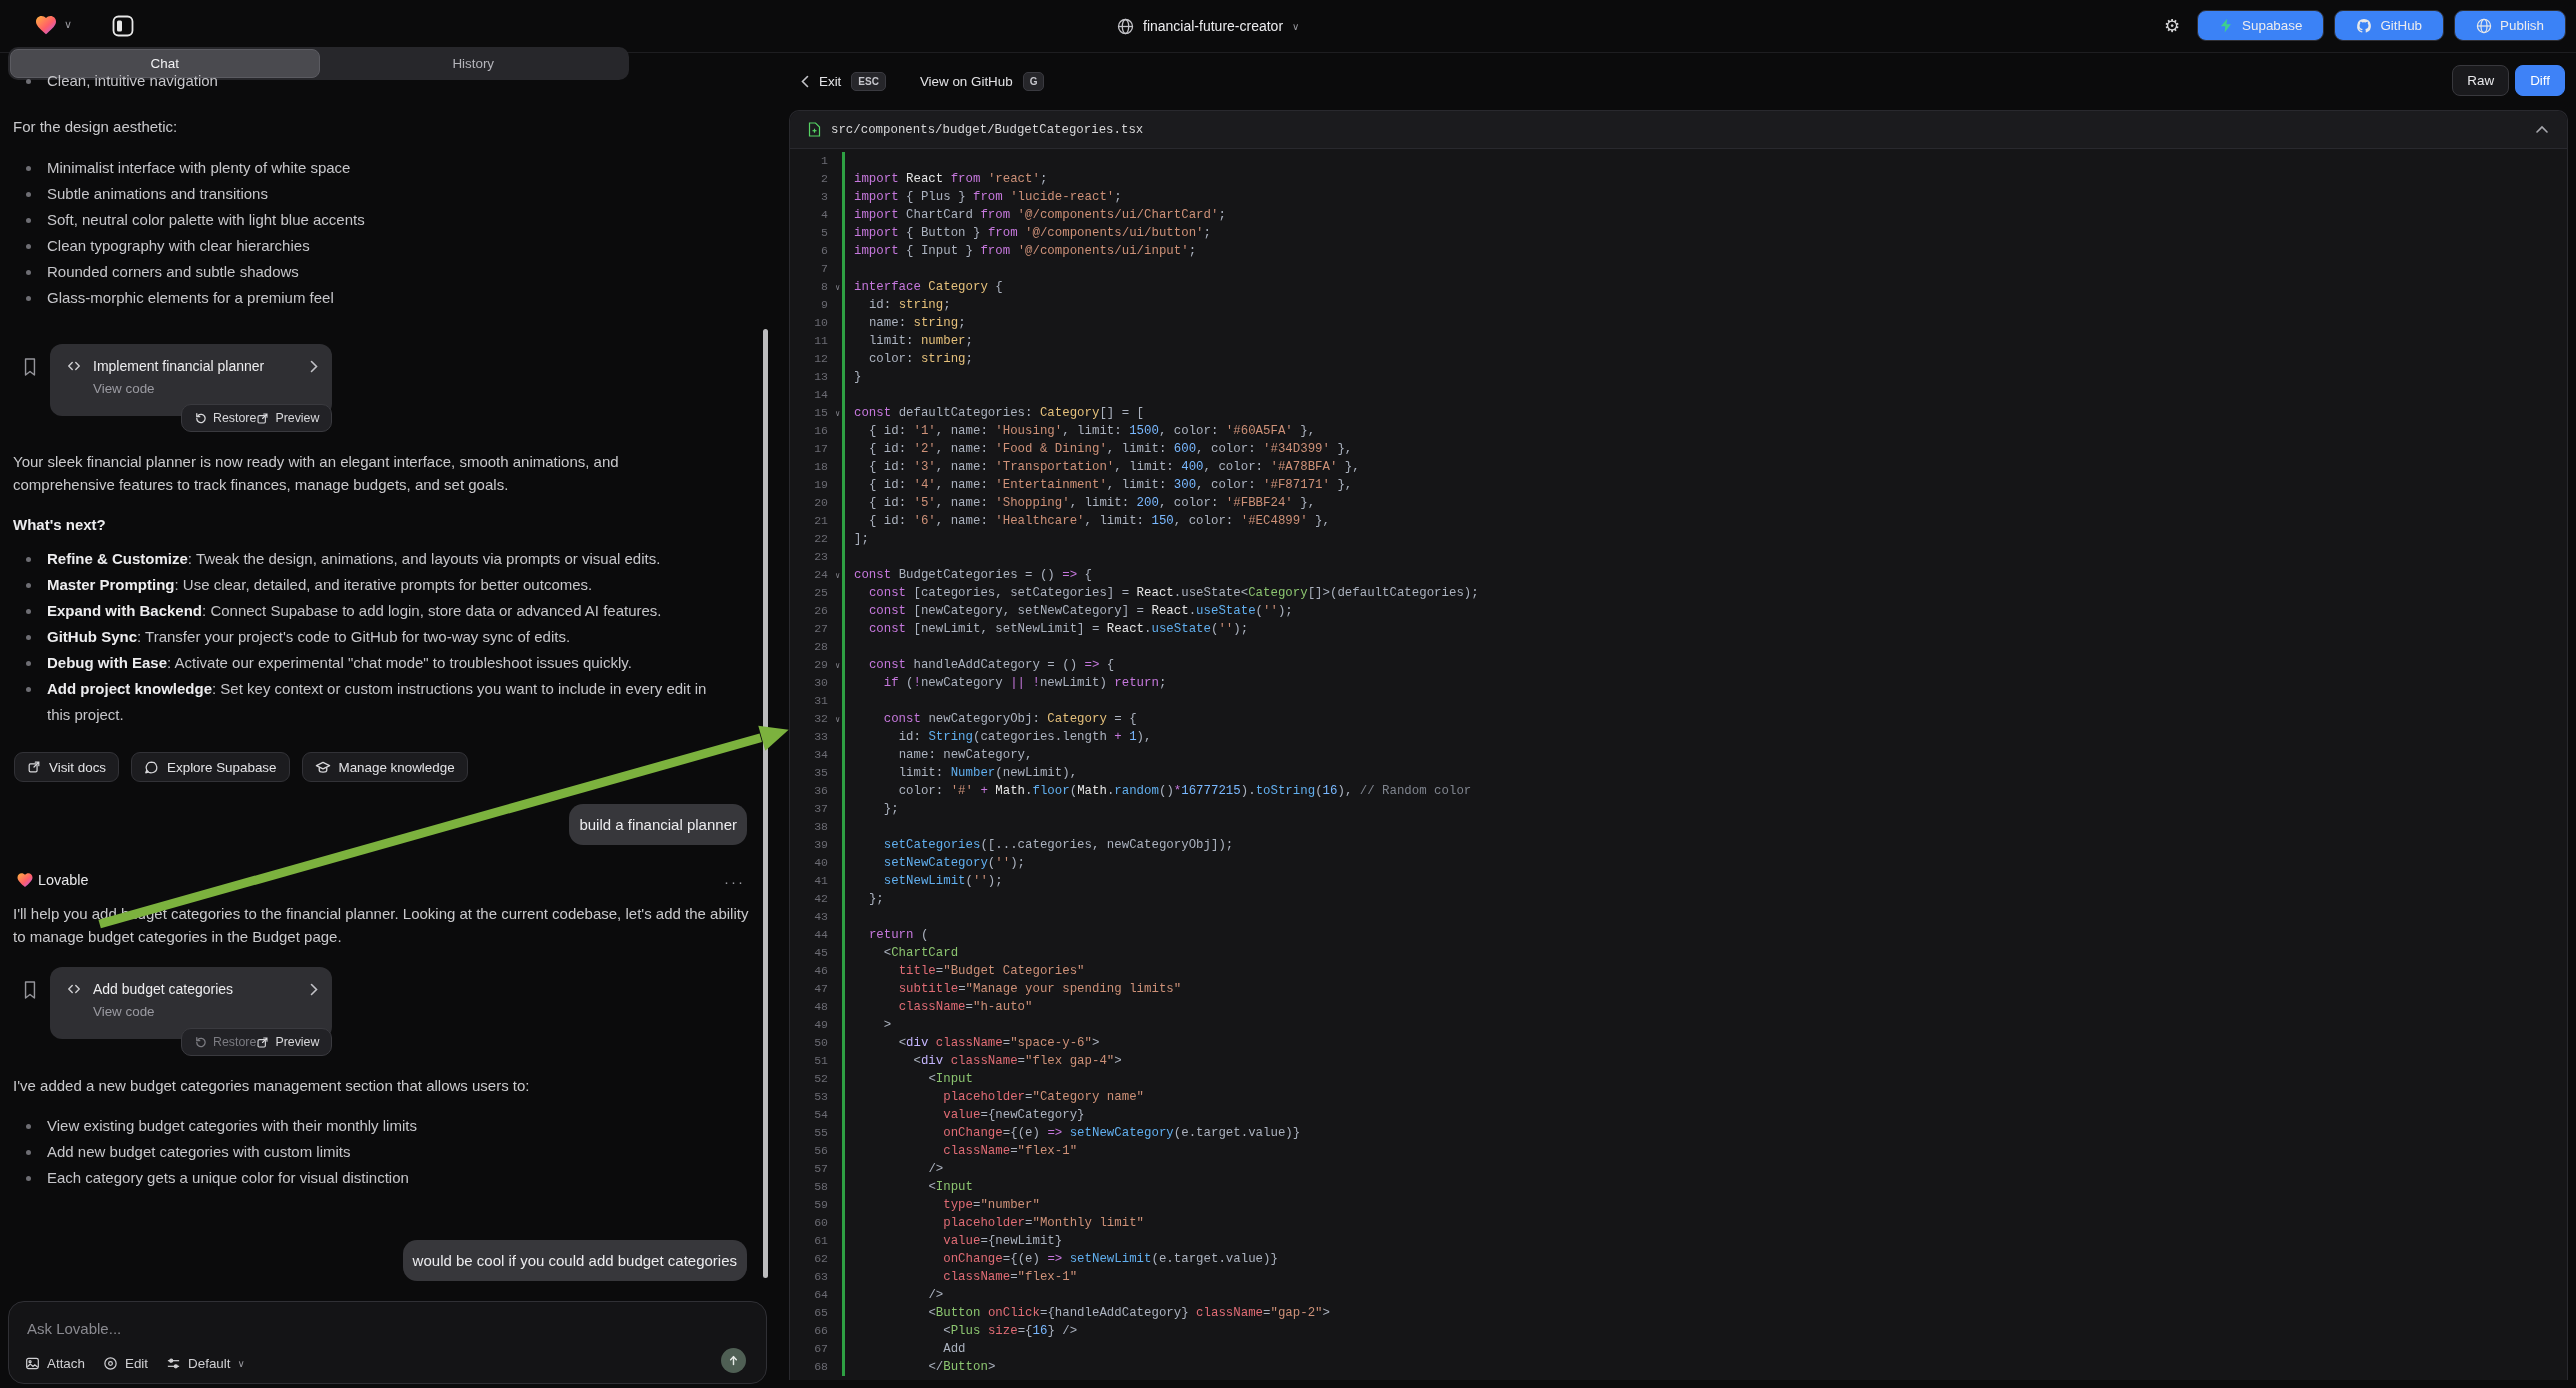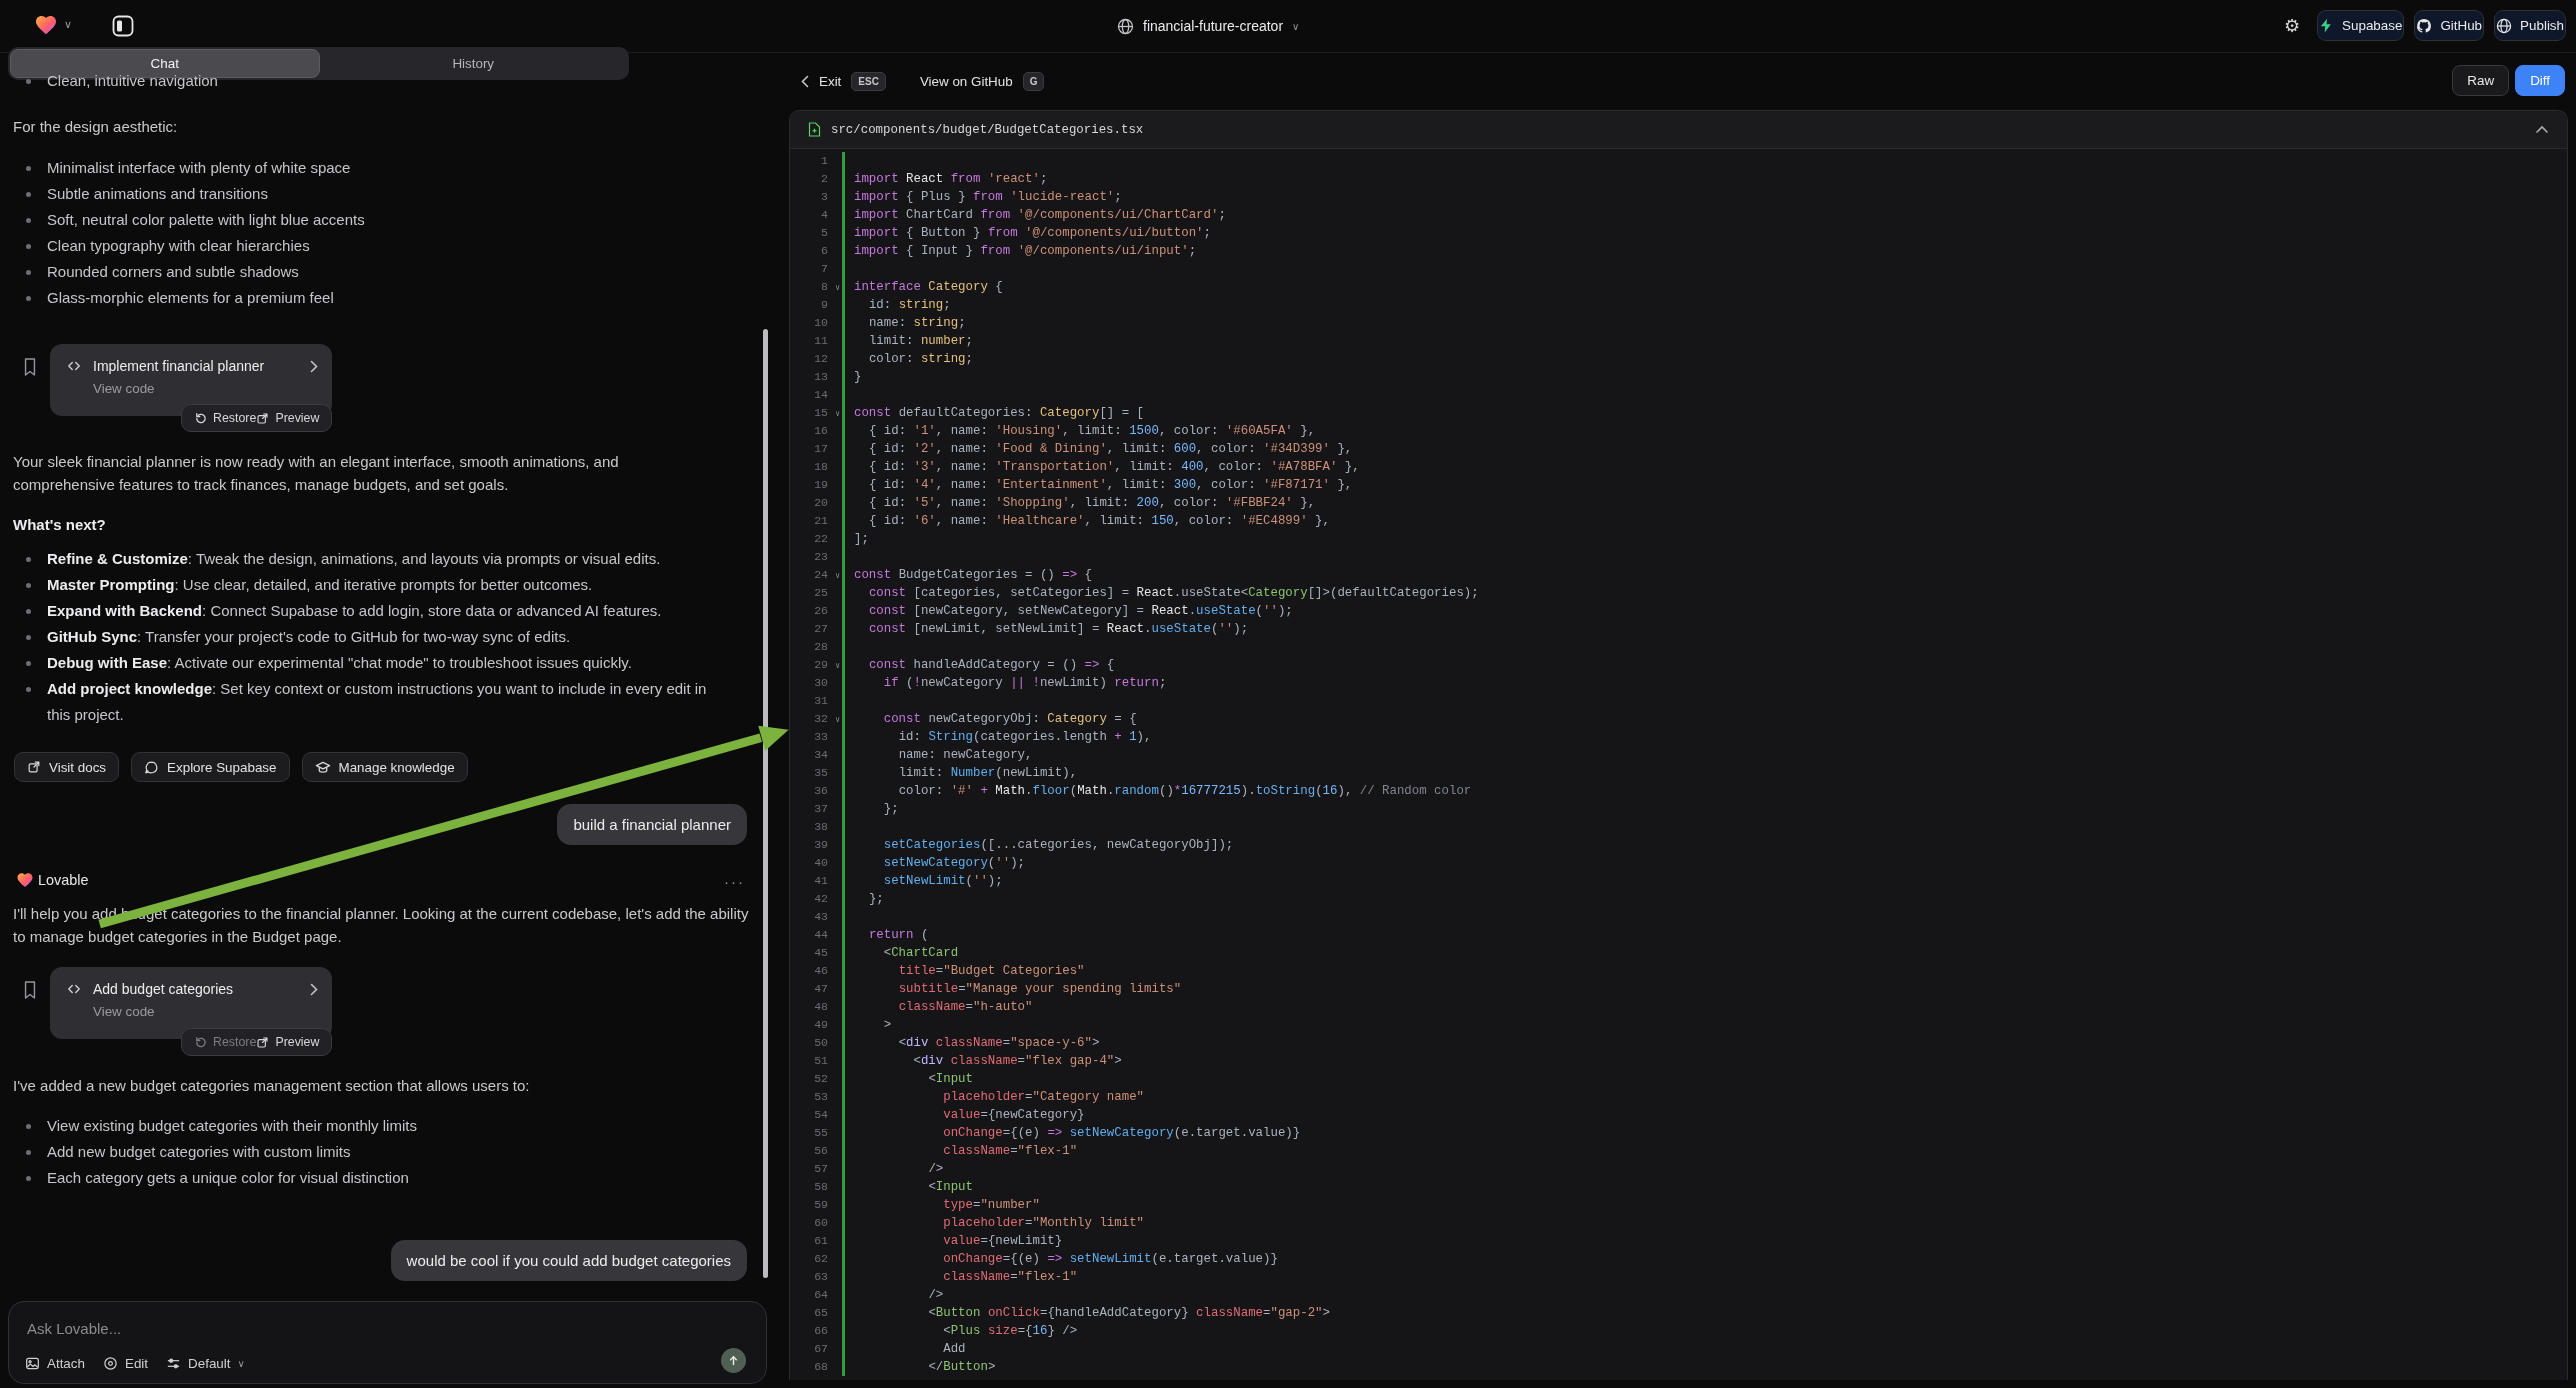--- a/index.html
+++ b/index.html
@@ -7,21 +7,21 @@
        font-family:"Liberation Sans",sans-serif;color:#C9C9CC;}
   svg{display:block}
   
   .topbar{position:absolute;left:0;top:0;right:0;height:52px;border-bottom:1px solid #1E1E21;}
   .logo{position:absolute;left:34px;top:13px;}
   .logo-chev{position:absolute;left:64px;top:18px;font-size:11px;color:#97979D;}
   .paneltoggle{position:absolute;left:108px;top:11px;width:30px;height:30px;display:flex;align-items:center;justify-content:center;border-radius:8px;}
   .tb-center{position:absolute;left:1117px;top:0;height:52px;display:flex;align-items:center;gap:9px;}
   .tb-title{font-size:14px;color:#ECECEF;}
   .tb-right{position:absolute;right:10px;top:10px;display:flex;align-items:center;gap:10px;}
-  .tb-btn{height:31px;display:flex;align-items:center;gap:8px;padding:0 1px;background:#0f172a;
+  .tb-btn{height:31px;display:flex;align-items:center;gap:8px;padding:0 21px;background:#3b82f6;
           border:1px solid #2F2F34;border-radius:9px;font-size:13.4px;color:#ECECEF;}
   .iconbtn{width:30px;height:30px;display:flex;align-items:center;justify-content:center;color:#D6D6D8;
            font-family:"DejaVu Sans",sans-serif;font-size:18px;}
   
   .chat{position:absolute;left:0;top:52px;width:789px;bottom:0;}
   .tabs{position:absolute;left:8px;top:-5px;width:621px;height:33px;background:#27272B;border-radius:10px;
         display:flex;padding:2px;box-sizing:border-box;}
   .tab{flex:1;display:flex;align-items:center;justify-content:center;font-size:13.4px;color:#B4B4BA;border-radius:8px;}
   .tab.sel{background:#4A4A4F;border:1px solid #5B5B61;color:#F2F2F4;}
   .msg{position:absolute;left:13px;font-size:15px;line-height:23.4px;color:#C9C9CC;}
@@ -35,21 +35,21 @@
   .vc-title{font-size:14px;color:#EDEDEF;flex:1;}
   .vc-sub{margin-left:27px;margin-top:7px;font-size:13.4px;color:#9A9AA1;}
   .bookmark{position:absolute;left:22px;}
   .pill{position:absolute;left:181px;height:26px;display:flex;align-items:center;padding:0 12px;
         background:#222226;border:1px solid #3A3A3F;border-radius:10px;}
   .pill .pitem{display:flex;align-items:center;gap:6px;font-size:12.4px;color:#D8D8DB;}
   .pill .pitem.dim{color:#7B7B81;}
   .actrow{position:absolute;left:14px;top:700px;display:flex;gap:12px;}
   .actbtn{height:30px;display:flex;align-items:center;gap:8px;padding:0 12px;background:#1C1C1F;
           border:1px solid #323237;border-radius:9px;font-size:13.4px;color:#E3E3E6;}
-  .bubble{position:absolute;right:42px;background:#37373B;border-radius:14px;padding:12px 16px;font-size:15px;color:#ECECEF;white-space:nowrap;}
+  .bubble{position:absolute;right:42px;background:#37373B;border-radius:14px;padding:12px 10px;font-size:15px;color:#ECECEF;white-space:nowrap;}
   .lovrow{position:absolute;left:16px;display:flex;align-items:center;gap:4px;}
   .lovname{font-size:14.4px;color:#E8E8EA;}
   .dots{position:absolute;right:44px;font-size:15px;color:#97979D;letter-spacing:2px;}
   .composer{position:absolute;left:8px;top:1249px;width:759px;height:83px;background:#141416;border:1px solid #303035;
             border-radius:16px;box-sizing:border-box;}
   .composer .ph{position:absolute;left:18px;top:18px;font-size:15px;color:#8A8A90;}
   .comp-tools{position:absolute;left:16px;bottom:12px;display:flex;align-items:center;gap:18px;}
   .ctool{display:flex;align-items:center;gap:7px;font-size:13.4px;color:#D0D0D3;}
   .sendbtn{position:absolute;right:20px;bottom:10px;width:25px;height:25px;border-radius:50%;background:#4F5F54;
            display:flex;align-items:center;justify-content:center;}

